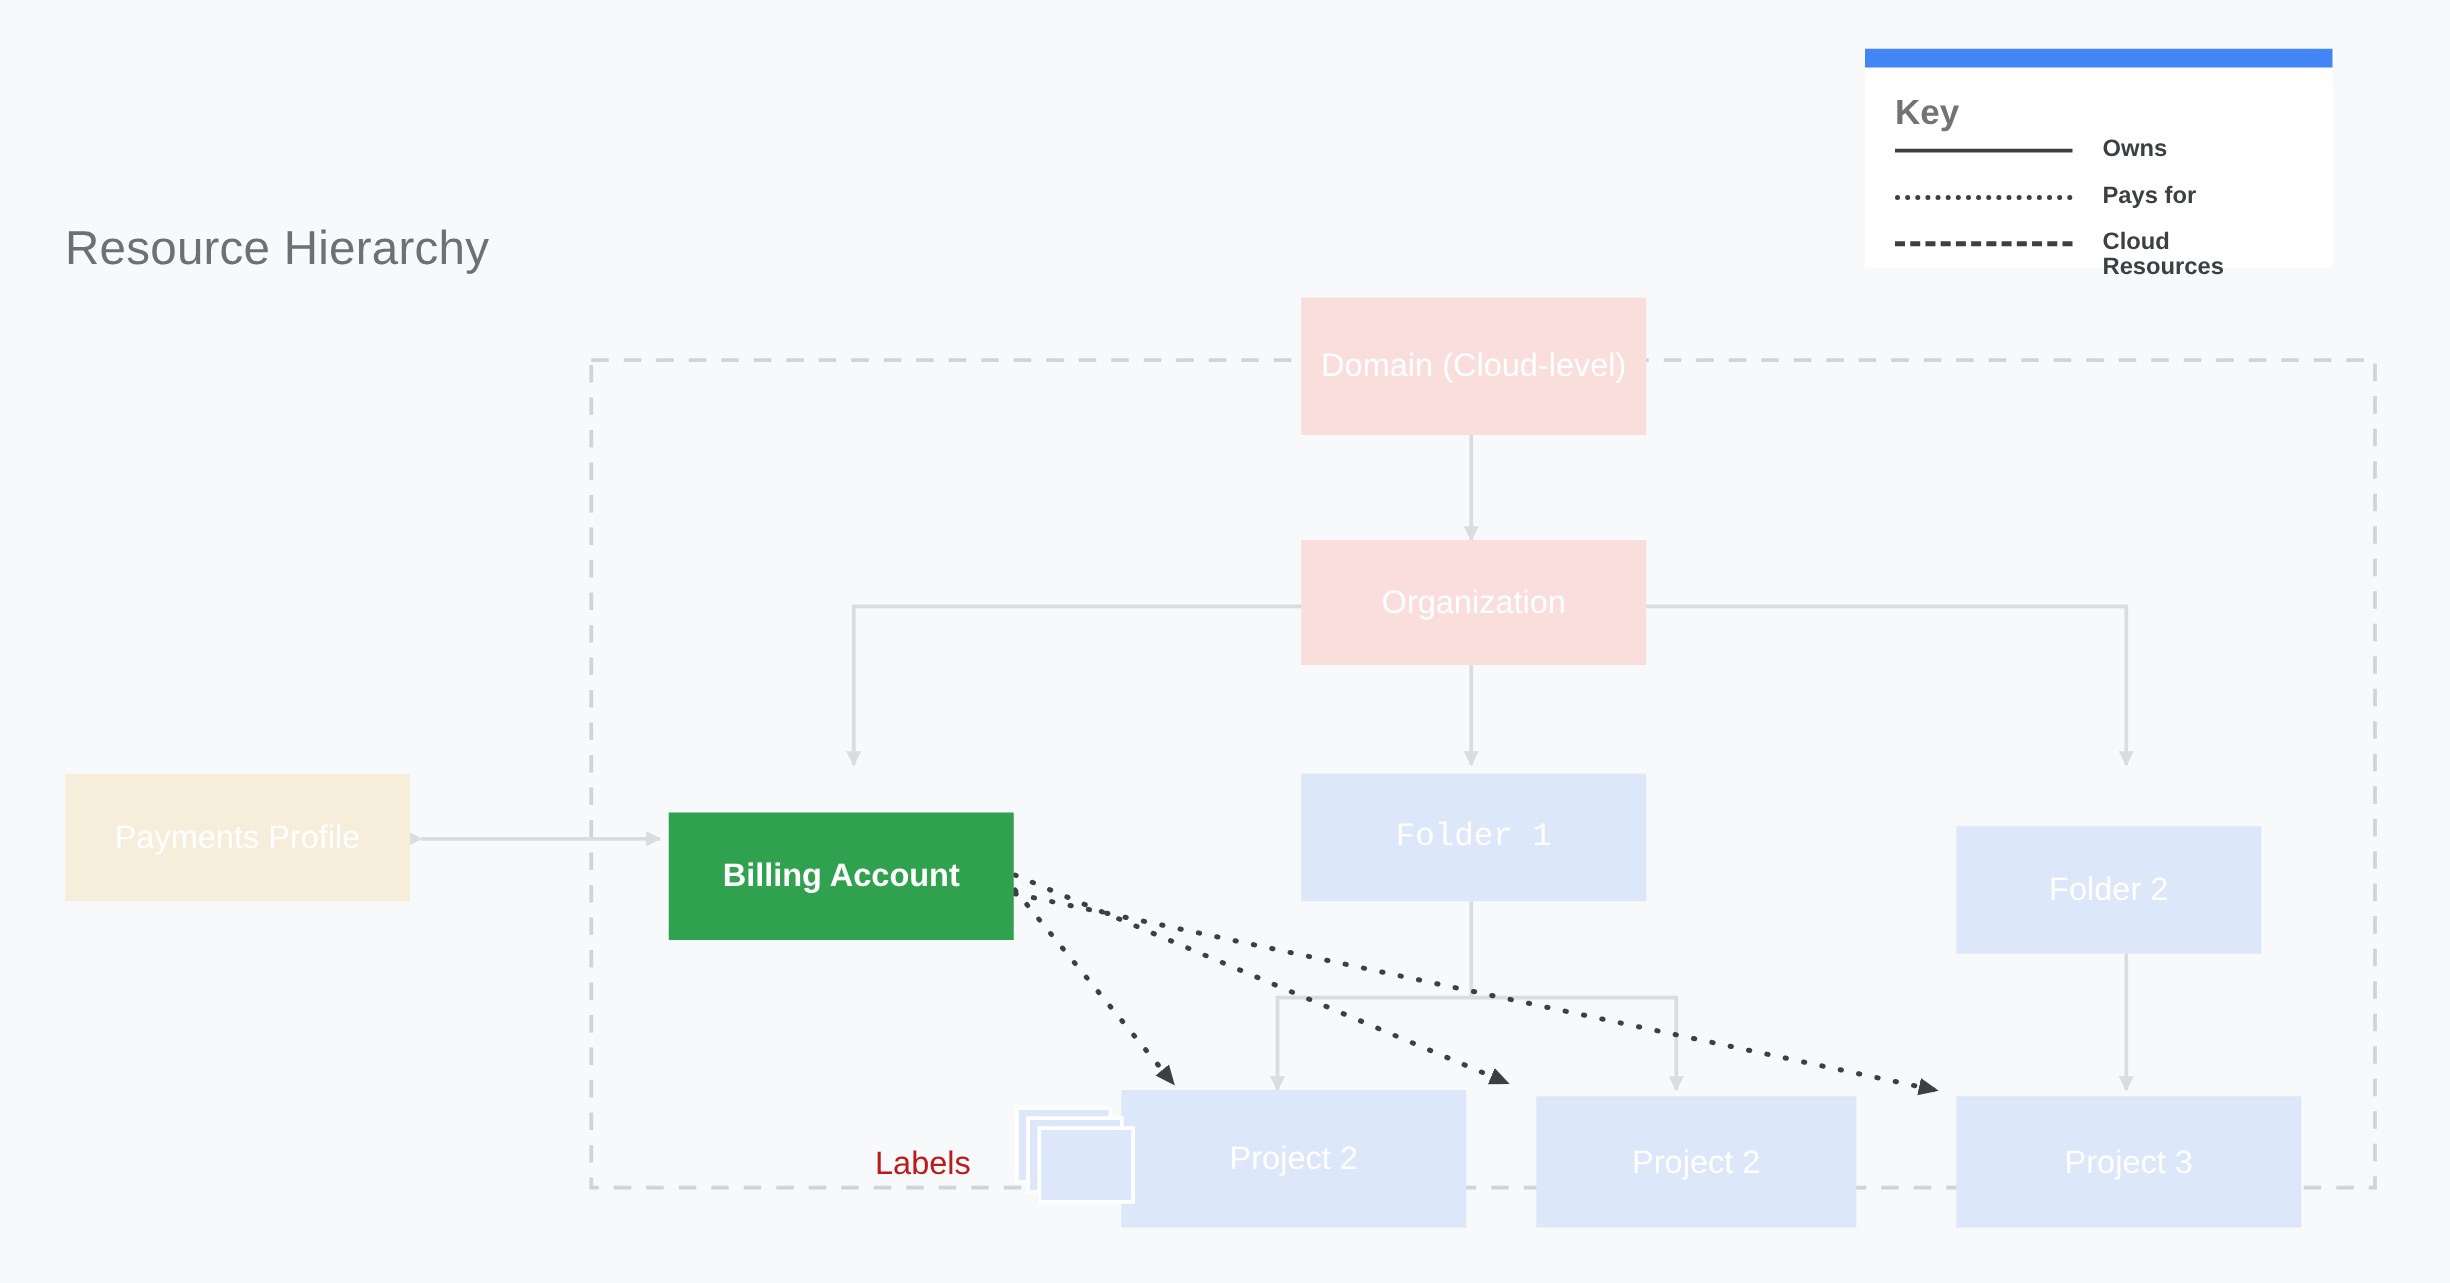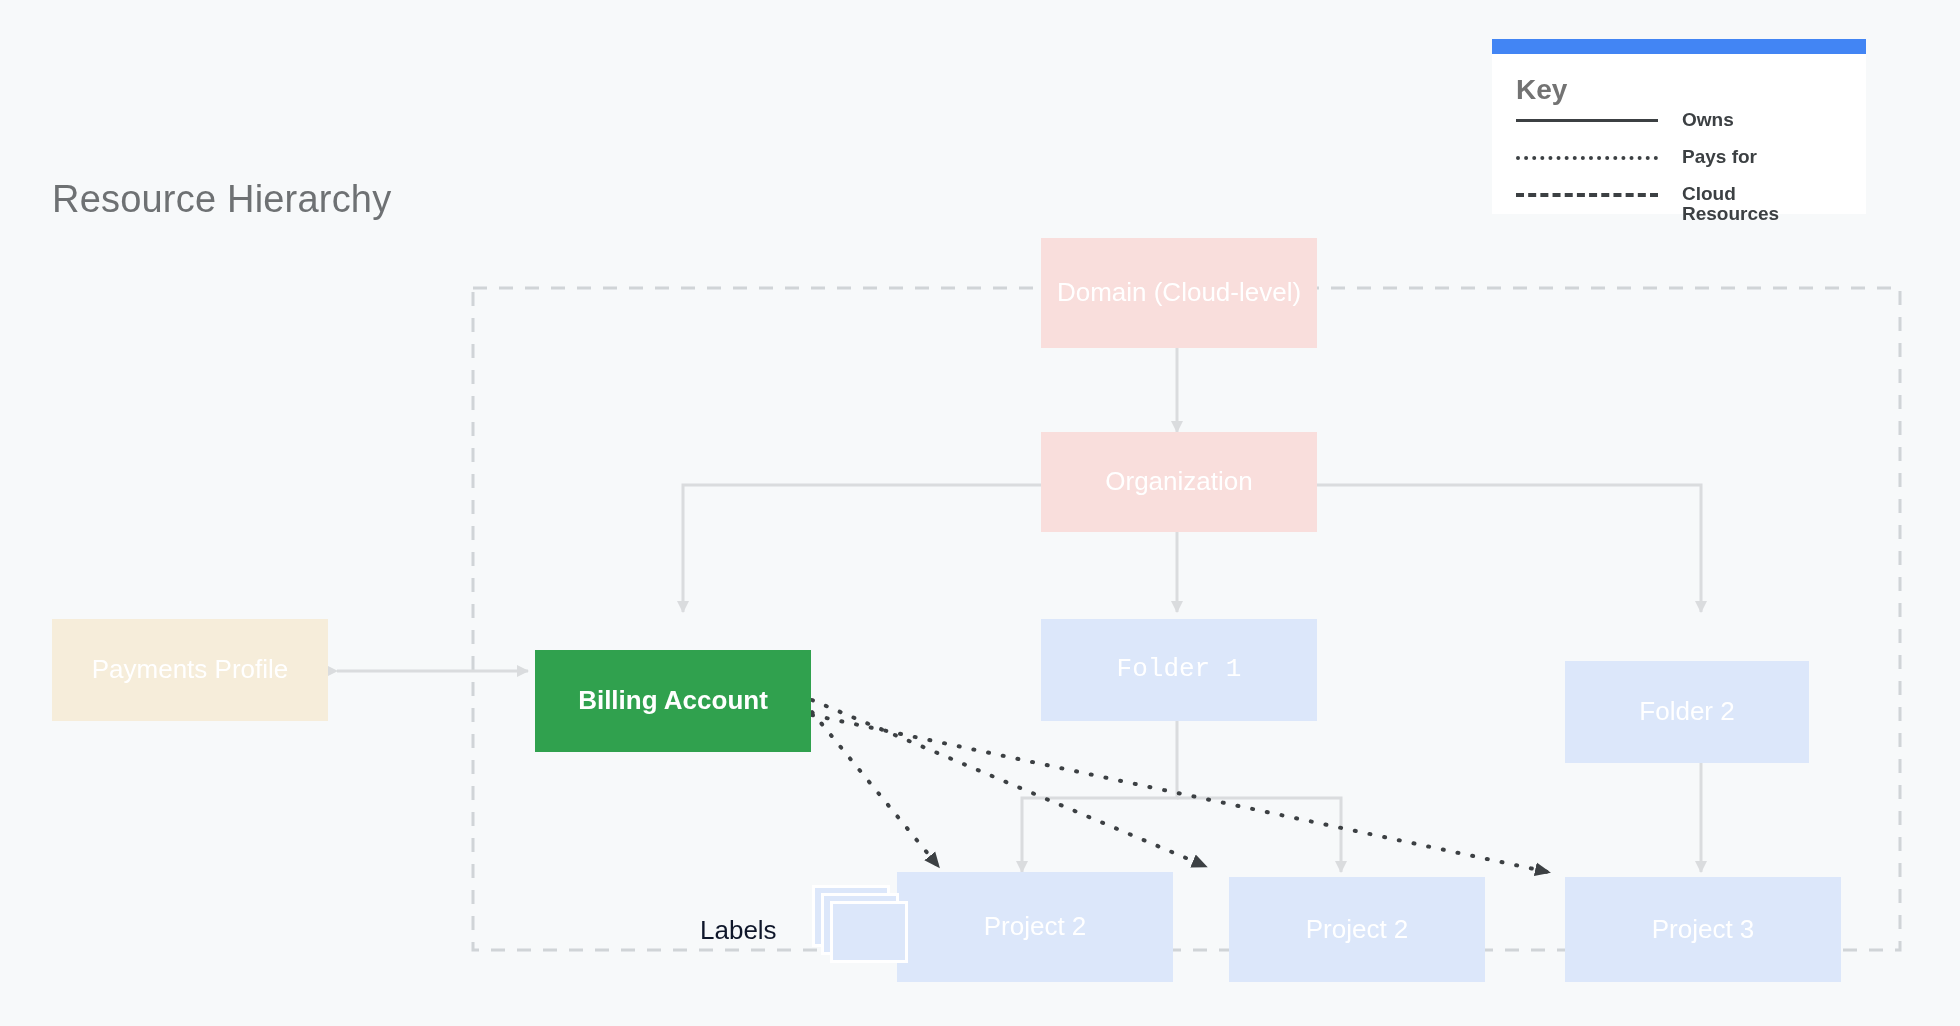--- a/index.html
+++ b/index.html
@@ -60,21 +60,21 @@
   }
   .node.pink    { background: #F9DEDC; }
   .node.blue    { background: #DCE7FA; }
   .node.cream   { background: #F6EDDA; }
   .node.green   { background: #30A14E; font-weight: 700; color: #FFFFFF; }
 
   
   .labels-text {
     position: absolute;
     font-size: 26px;
-    color: #0f172a;
+    color: #b91c1c;
     white-space: nowrap;
     z-index: 3;
   }
 
   
   .label-stack {
     position: absolute;
     z-index: 4;
   }
   .label-card {

